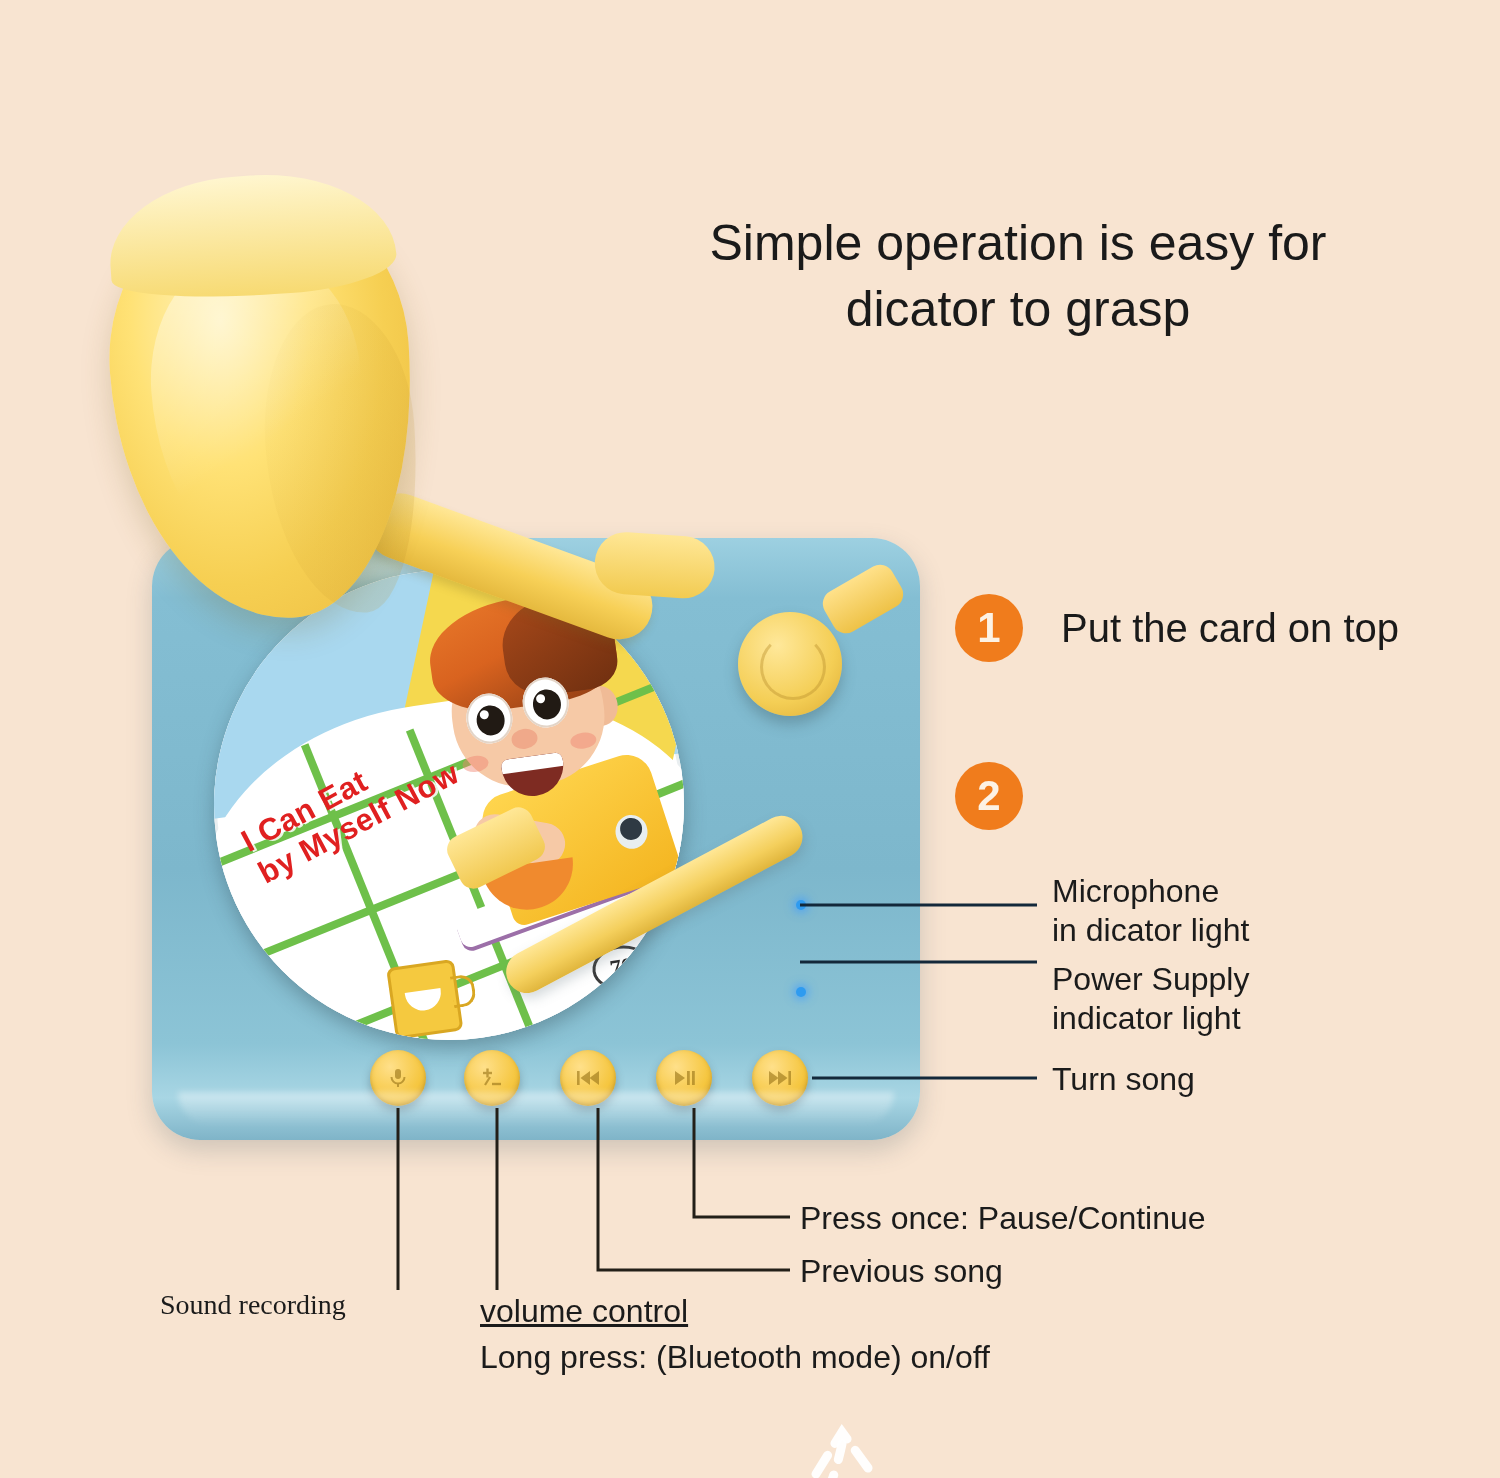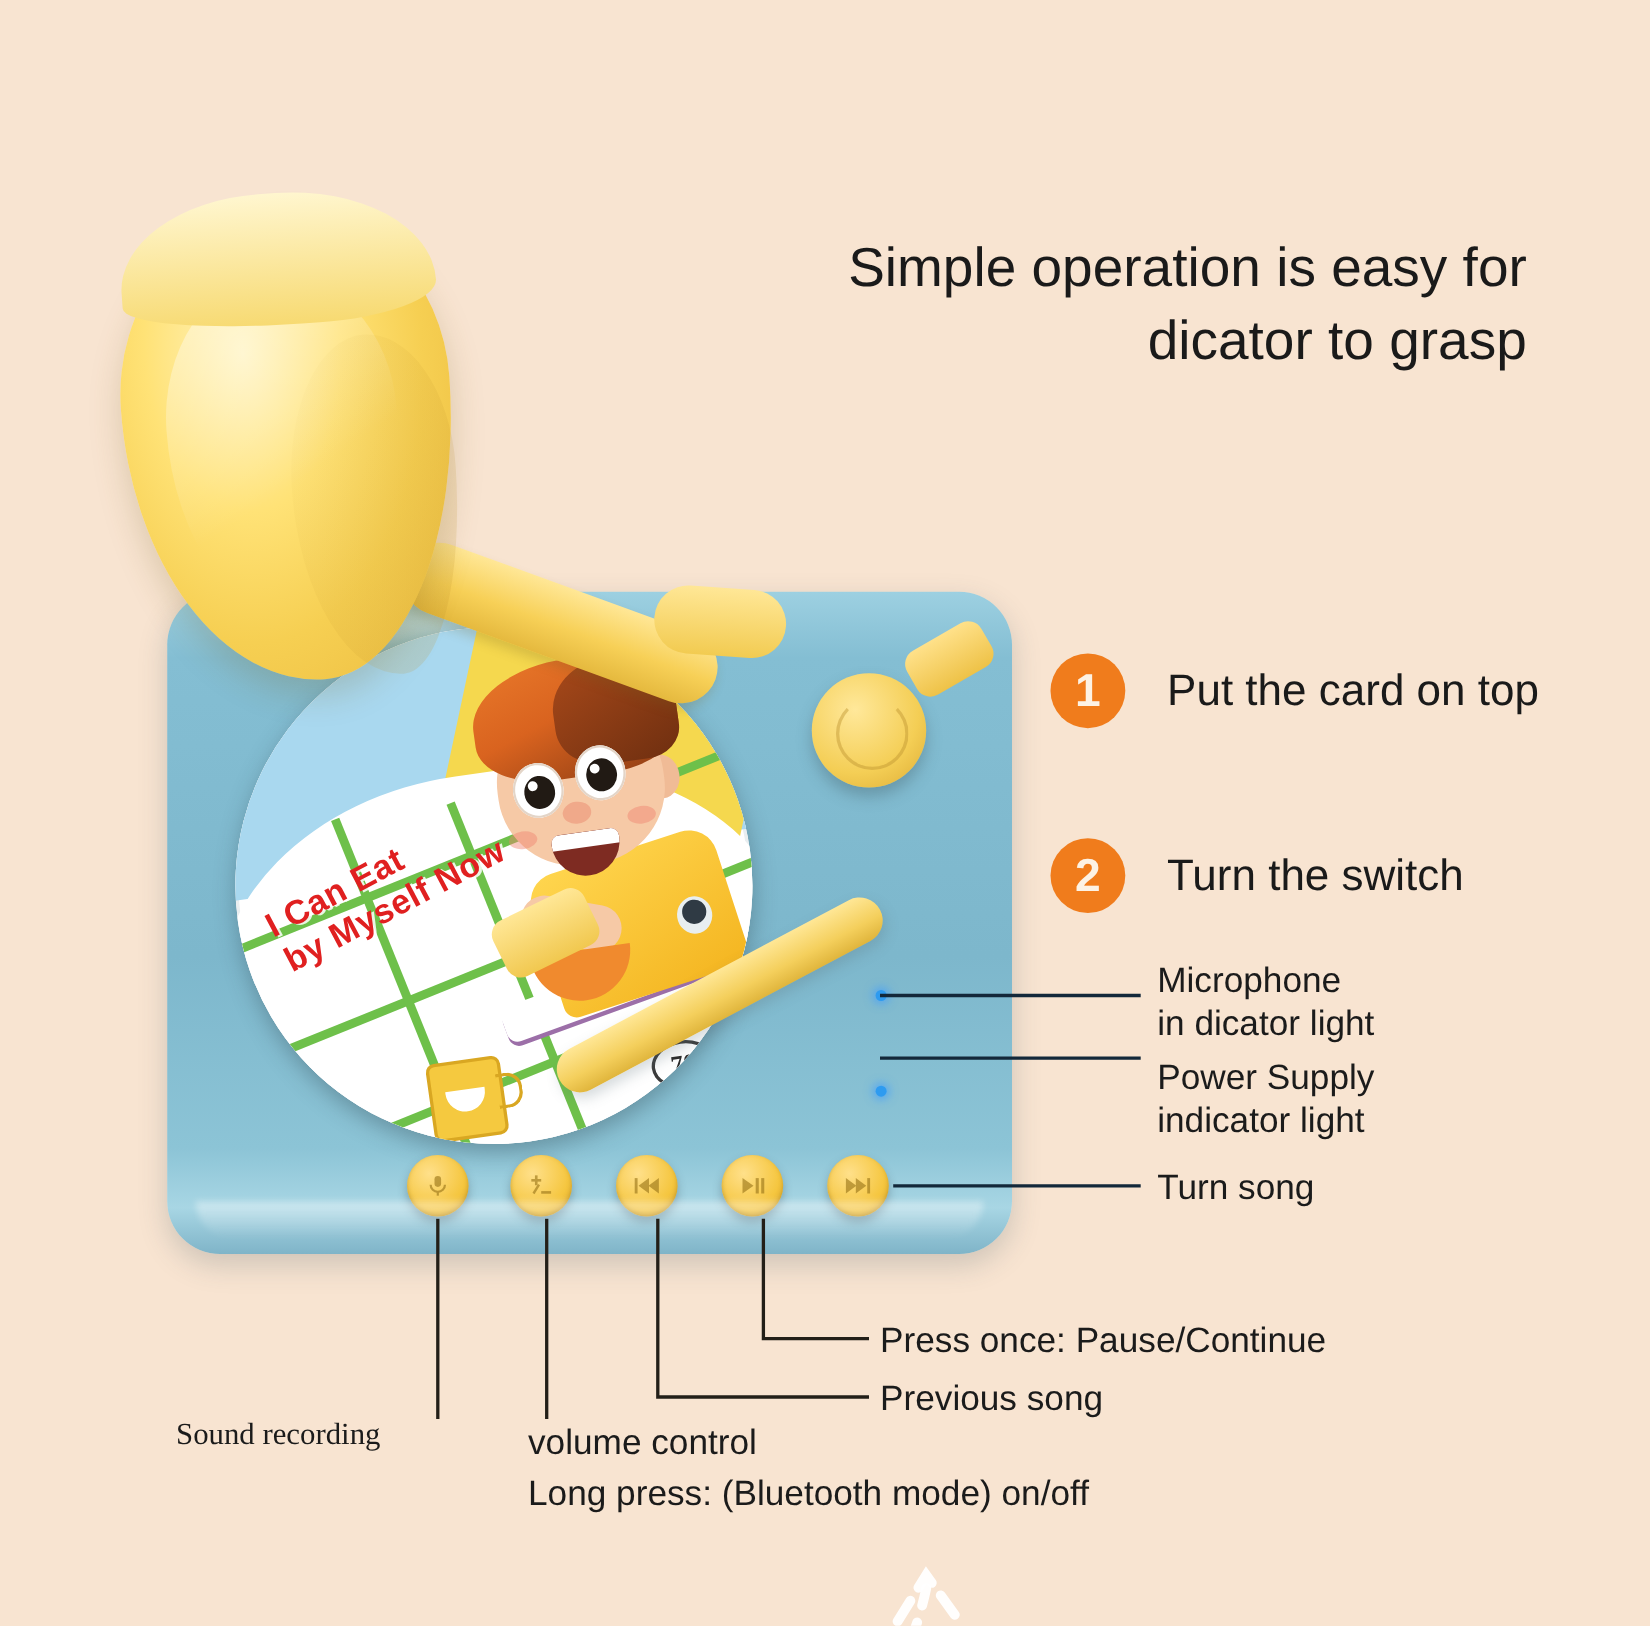--- a/index.html
+++ b/index.html
@@ -14,21 +14,21 @@
   
   .title{
     position:absolute;left:0;right:0;top:85px;
     text-align:center;
     font-family:"Liberation Serif",serif;
     font-weight:700;font-size:78px;color:#111;
     letter-spacing:-0.5px;
   }
   .subtitle{
     position:absolute;right:112px;top:210px;width:740px;
-    text-align:right;
+    text-align:center;
     font-size:50px;line-height:1.32;color:#1a1a1a;
   }
 
   
   .step{position:absolute;display:flex;align-items:center;gap:38px;}
   .step1{left:955px;top:594px;}
   .step2{left:955px;top:762px;}
   .badge{
     width:68px;height:68px;border-radius:50%;
     background:#f07c1c;color:#fdf2e4;
@@ -208,21 +208,20 @@
     <div>Simple operation is easy for</div>
     <div>dicator to grasp</div>
   </div>
 
   <div class="step step1">
     <div class="badge">1</div>
     <div class="step-label">Put the card on top</div>
   </div>
   <div class="step step2">
     <div class="badge">2</div>
-    <div class="step-label">Turn the switch</div>
   </div>
 
   <div class="device">
     <div class="device-topgloss"></div>
 
     <div class="disc-wrap">
       <div class="disc">
         <div class="disc-sky"></div>
         <div class="disc-yellow"></div>
         <div class="disc-white"></div>
@@ -354,16 +353,16 @@
 
   <div class="callout-text" style="left:1052px;top:960px;">
     <div>Power Supply</div>
     <div>indicator light</div>
   </div>
 
   <div class="callout-text" style="left:1052px;top:1060px;">Turn song</div>
   <div class="callout-text" style="left:800px;top:1199px;">Press once: Pause/Continue</div>
   <div class="callout-text" style="left:800px;top:1252px;">Previous song</div>
   <div class="callout-text callout-serif" style="left:160px;top:1288px;">Sound recording</div>
-  <div class="callout-text" style="left:480px;top:1292px;">volume control</div>
+  <div class="callout-text" style="left:480px;top:1292px;text-decoration:underline;">volume control</div>
   <div class="callout-text" style="left:480px;top:1338px;">Long press: (Bluetooth mode) on/off</div>
 
 </div>
 
 </body></html>

